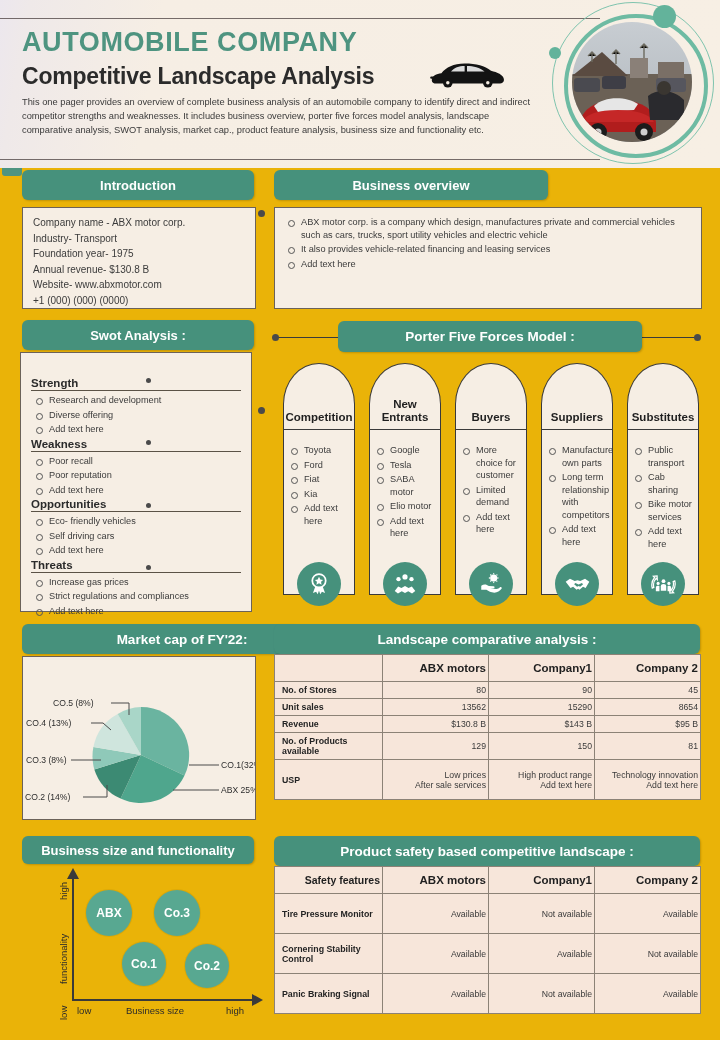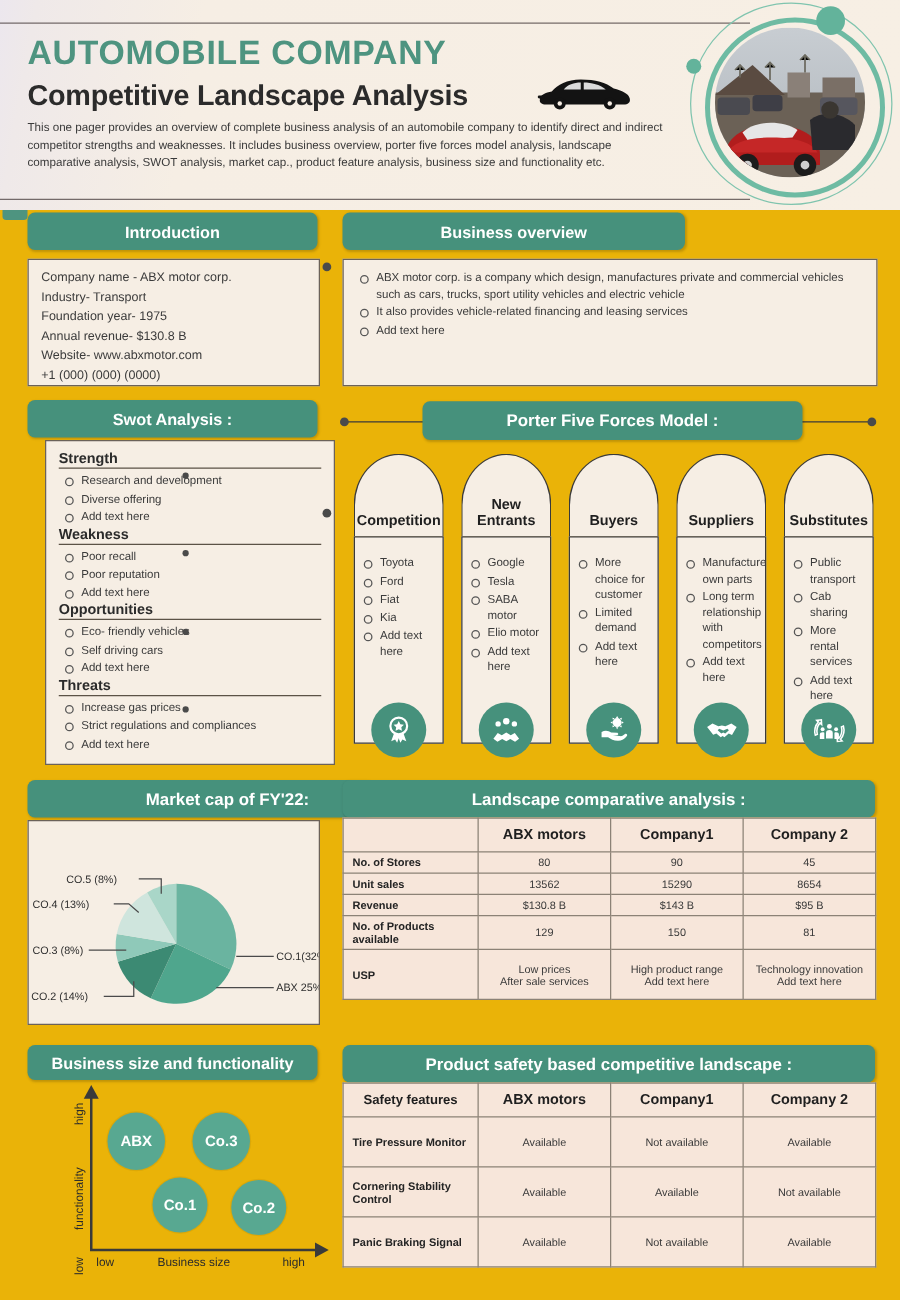--- a/index.html
+++ b/index.html
@@ -112,21 +112,21 @@
   .pcircle{
     position:absolute;width:44px;height:44px;border-radius:50%;background:#46917c;
     display:flex;align-items:center;justify-content:center;
   }
   
   table.cmp{
     position:absolute;border-collapse:collapse;background:#f7e6da;
     table-layout:fixed;
   }
   table.cmp td,table.cmp th{
-    border:1px solid #8c8276;text-align:center;color:#3a3a3a;
+    border:1px solid #8c8276;text-align:right;color:#3a3a3a;
     font-size:8.7px;padding:3px 2px;font-weight:normal;
   }
   table.cmp th{font-size:11.5px;font-weight:bold;color:#1f1f1f;padding:7px 2px;}
   table.cmp td.rowhead{
     text-align:left;padding-left:7px;font-weight:bold;font-size:8.8px;color:#242424;
   }
   
   .bubble{
     position:absolute;border-radius:50%;background:#58a891;
     display:flex;align-items:center;justify-content:center;
@@ -230,21 +230,21 @@
     <ul class="bul" style="padding:8px 12px 0 10px;">
       <li>ABX  motor corp. is a company which design, manufactures private and commercial vehicles such as cars, trucks, sport utility vehicles and electric vehicle</li>
       <li>It also provides vehicle-related financing and leasing services</li>
       <li>Add text here</li>
     </ul>
   </div>
 
   <div class="cap" style="left:22px;top:320px;width:232px;height:30px;font-size:13px;">
     <span>Swot Analysis :</span>
   </div>
-  <div class="body" style="left:36px;top:352px;width:232px;height:260px;padding-top:4px;box-sizing:border-box;">
+  <div class="body" style="left:20px;top:352px;width:232px;height:260px;padding-top:20px;box-sizing:border-box;">
     <div style="padding:4px 6px 0 6px;">
 
       <div class="swot-h">Strength</div>
       <div class="swot-rule"></div>
       <ul class="bul" style="padding-left:6px;">
         <li>Research and development</li>
         <li>Diverse offering</li>
         <li>Add text here</li>
       </ul>
 
@@ -374,21 +374,21 @@
   </div>
 
   <div class="pillar" style="left:627px;top:363px;width:72px;height:232px;">
     <div class="pillar-top">
       <div class="pillar-title">Substitutes</div>
     </div>
     <div class="pillar-body">
       <ul class="bul">
         <li>Public transport</li>
         <li>Cab sharing</li>
-        <li>More rental services</li>
+        <li>Bike motor services</li>
         <li>Add text here</li>
       </ul>
     </div>
   </div>
   <div class="pcircle" style="left:641px;top:562px;">
     <svg width="27" height="27" viewBox="0 0 24 24" fill="#fff">
       <path d="M3.4 14.6a8.8 8.8 0 0 1 2-8.1l1.1 1.1-.2-3.3-3.3.4 1.1 1.1a10.3 10.3 0 0 0-2.1 9.4zM20.6 9.4a8.8 8.8 0 0 1-2 8.1l-1.1-1.1.2 3.3 3.3-.4-1.1-1.1a10.3 10.3 0 0 0 2.1-9.4z" fill="none" stroke="#fff" stroke-width="1.1"></path>
       <circle cx="12" cy="9" r="1.7"></circle>
         <circle cx="7.2" cy="11" r="1.4"></circle>
         <circle cx="16.8" cy="11" r="1.4"></circle>

